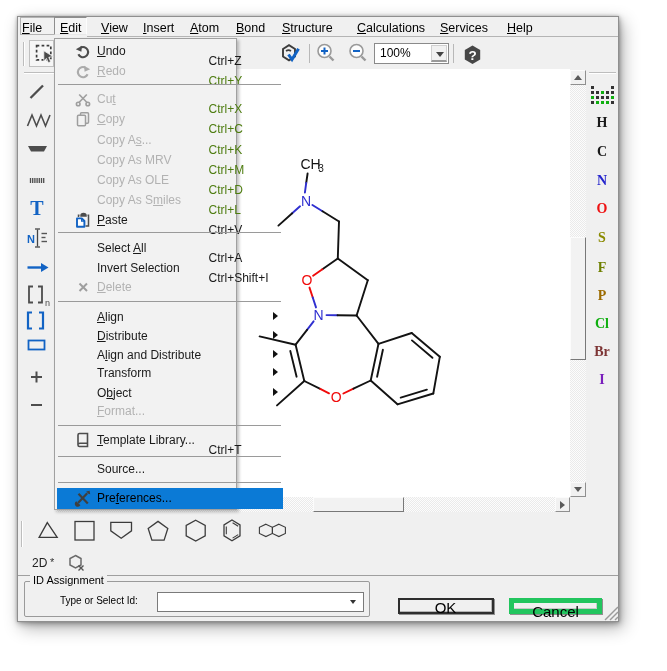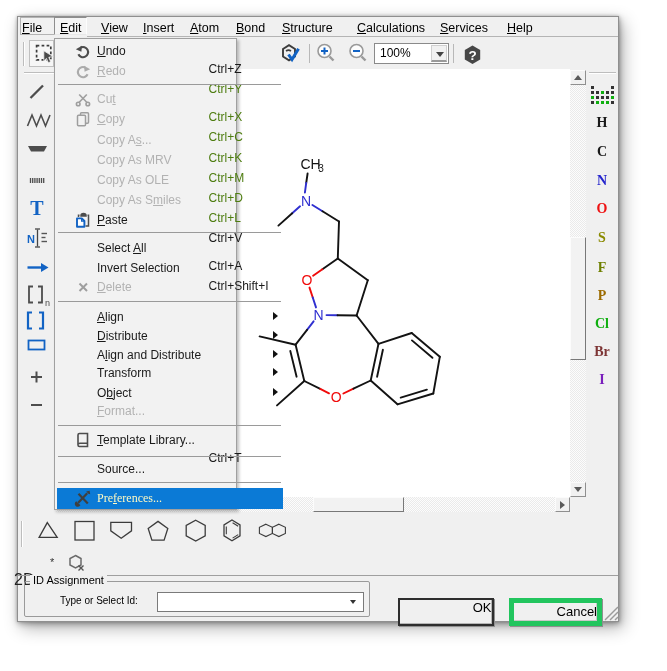--- a/index.html
+++ b/index.html
@@ -32,32 +32,32 @@
 .sb-thumb{position:absolute;background:#f2f2f2;border-top:1px solid #fcfcfc;border-left:1px solid #fcfcfc;border-right:1px solid #787878;border-bottom:1px solid #787878;}
 .tri{position:absolute;width:0;height:0;}
 
 .elem{position:absolute;left:588px;width:28px;text-align:center;font-family:"Liberation Serif",serif;font-weight:bold;font-size:14px;height:16px;line-height:16px;}
 
 #tplbar{position:absolute;left:18px;top:513px;width:600px;height:40px;background:#f0f0f0;}
 #hline{position:absolute;left:18px;top:575px;width:600px;height:1px;background:#9f9f9f;}
 #groupbox{position:absolute;left:24px;top:581px;width:346px;height:36px;border:1px solid #9a9a9a;border-radius:2px;}
 #gb-label{position:absolute;left:30px;top:575px;background:#f0f0f0;padding:0 3px;font-size:11px;height:11px;line-height:11px;}
 #idcombo{position:absolute;left:157px;top:592px;width:207px;height:20px;background:#fff;border:1px solid #7a7a7a;}
-.btn47{position:absolute;height:28px;background:#f0f0f0;font-size:13px;text-align:right;color:#000;}
+.btn47{position:absolute;height:16px;background:#f0f0f0;font-size:15px;text-align:center;color:#000;}
 #okbtn{left:397.5px;top:598px;width:96px;line-height:15px;border:2px solid #2e2e2e;box-shadow:1px 1px 0 #909090, inset -1px -1px 0 #b5b5b5;}
 #cancelbtn{left:509px;top:597.5px;width:93px;line-height:18px;border:5px solid #22c55e;box-shadow:1px 1px 0 #8f8f8f, inset -1px -1px 0 #c9c9c9;}
 
 #menu{position:absolute;left:54px;top:38px;width:183px;height:471.5px;background:#f2f2f2;
   border:1px solid #a0a0a0;box-shadow:2px 2px 3px rgba(0,0,0,.25);}
 .mi{position:absolute;left:2px;width:226px;height:20px;font-size:12px;color:#1a1a1a;}
 .mi .lbl{position:absolute;left:40px;top:3px;height:15px;line-height:15px;white-space:nowrap;}
-.mi .sc{position:absolute;left:151.5px;top:21px;height:15px;line-height:15px;}
+.mi .sc{position:absolute;left:151.5px;top:13px;height:15px;line-height:15px;}
 .mi.dis{color:#b2b2b2;}
 .mi.dis .sc{color:#4d7c0f;}
-.mi.hl{background:#0b7ad6;color:#fef9c3;font-family:Liberation Serif, serif;}
+.mi.hl{background:#0b7ad6;color:#000000;}
 .msep{position:absolute;left:3px;width:223px;height:1px;background:#9a9a9a;}
 .arrow{position:absolute;left:216px;top:5px;width:0;height:0;border-left:5px solid #111;border-top:4.5px solid transparent;border-bottom:4.5px solid transparent;}
 .micon{position:absolute;left:17px;top:1px;width:18px;height:18px;}
 </style>
 </head>
 <body>
 <div id="page">
   <div id="win"></div>
 
   <div id="filebtn"></div>
@@ -220,21 +220,21 @@
         <line x1="202.6" y1="6.7" x2="208.2" y2="10.2"></line>
         <line x1="208.2" y1="18.6" x2="202.6" y2="22.1"></line>
       </g>
       <g stroke-width="1.1">
         <path d="M 235.9 8.2 L 242.4 11.3 L 242.4 17.5 L 235.9 20.6 L 229.4 17.5 L 229.4 11.3 Z"></path>
         <path d="M 248.9 8.2 L 255.4 11.3 L 255.4 17.5 L 248.9 20.6 L 242.4 17.5 L 242.4 11.3 Z"></path>
       </g>
     </g>
   </svg>
 
-  <div style="position:absolute;left:14px;top:556px;font-size:16px;color:#222;margin-top:15px;">2D</div>
+  <div style="position:absolute;left:32px;top:556px;font-size:12px;color:#222;">2D</div>
   <div style="position:absolute;left:50px;top:556px;font-size:11px;color:#333;">*</div>
   <svg style="position:absolute;left:68px;top:554px" width="18" height="18" viewBox="0 0 18 18">
     <path d="M 7.5 1.5 L 13 4.5 L 13 11 L 7.5 14 L 2 11 L 2 4.5 Z" fill="none" stroke="#6a6a6a" stroke-width="1.5"></path>
     <path d="M 10.5 11.5 L 15.5 16.5 M 15.5 11.5 L 10.5 16.5" stroke="#555" stroke-width="1.4"></path>
   </svg>
 
   <div id="hline"></div>
   <div id="groupbox"></div>
   <div id="gb-label">ID Assignment</div>
   <div style="position:absolute;left:60px;top:595px;font-size:10px;color:#000;">Type or Select Id:</div>

